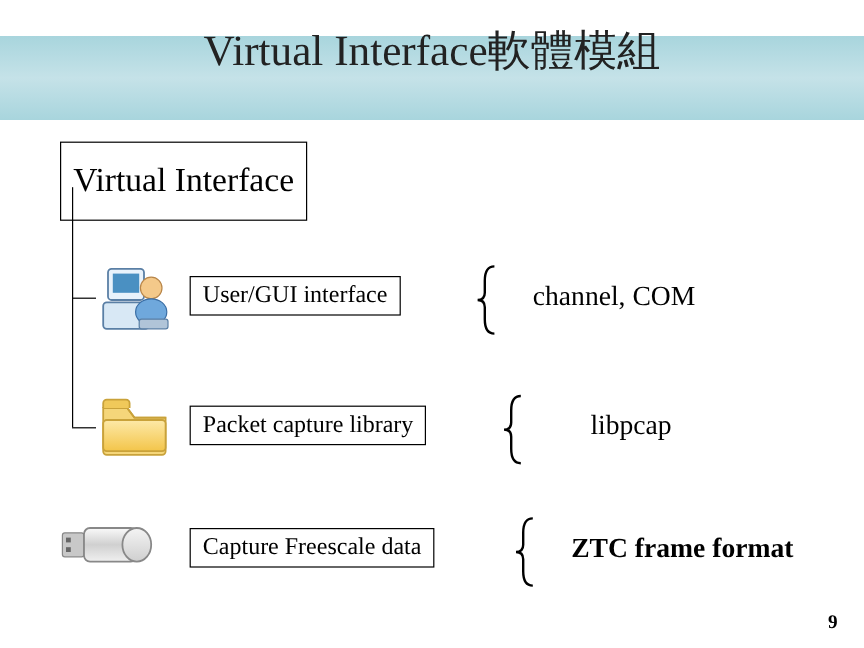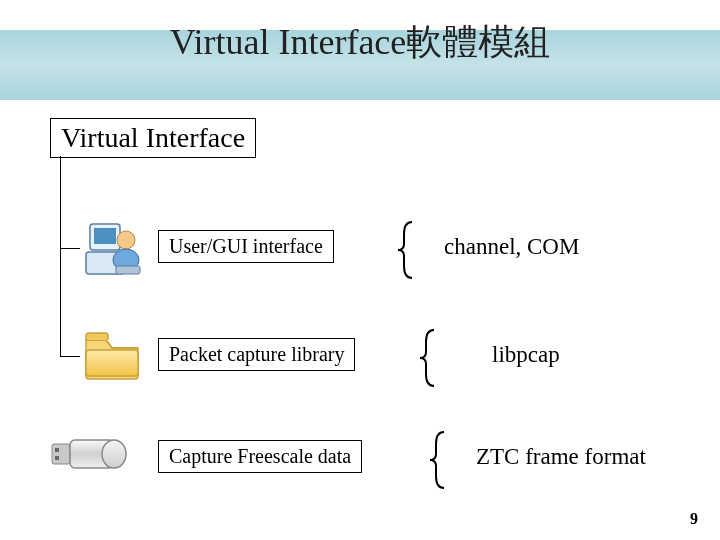--- a/index.html
+++ b/index.html
@@ -28,21 +28,21 @@
     text-align: center;
     font-size: 36px;
     color: #222;
     font-family: "Times New Roman", "Microsoft JhengHei", serif;
   }
   .root-box {
     position: absolute;
     left: 50px;
     top: 118px;
     border: 1px solid #000;
-    padding: 3px 10px;
+    padding: 16px 10px;
     font-size: 28px;
     background: #fff;
   }
   .icon-wrap {
     position: absolute;
     left: 80px;
     width: 64px;
     height: 64px;
   }
   .label-box {
@@ -159,17 +159,17 @@
       </linearGradient>
     </defs>
   </svg>
 </div>
 <div class="label-box" style="top:440px;">
   <span>Capture Freescale data</span>
 </div>
 <svg class="brace" style="left:428px; top:430px;" width="22" height="60" viewBox="0 0 22 60">
   <path d="M16 2 Q8 2 8 14 L8 24 Q8 30 2 30 Q8 30 8 36 L8 46 Q8 58 16 58" fill="none" stroke="#000" stroke-width="2"></path>
 </svg>
-<div class="detail-box" style="left:456px; top:444px;">
+<div class="detail-box" style="left:456px; top:444px;font-weight:bold;">
   <span>ZTC frame format</span>
 </div>
 
 <div class="page-num">9</div>
 
 </body></html>

